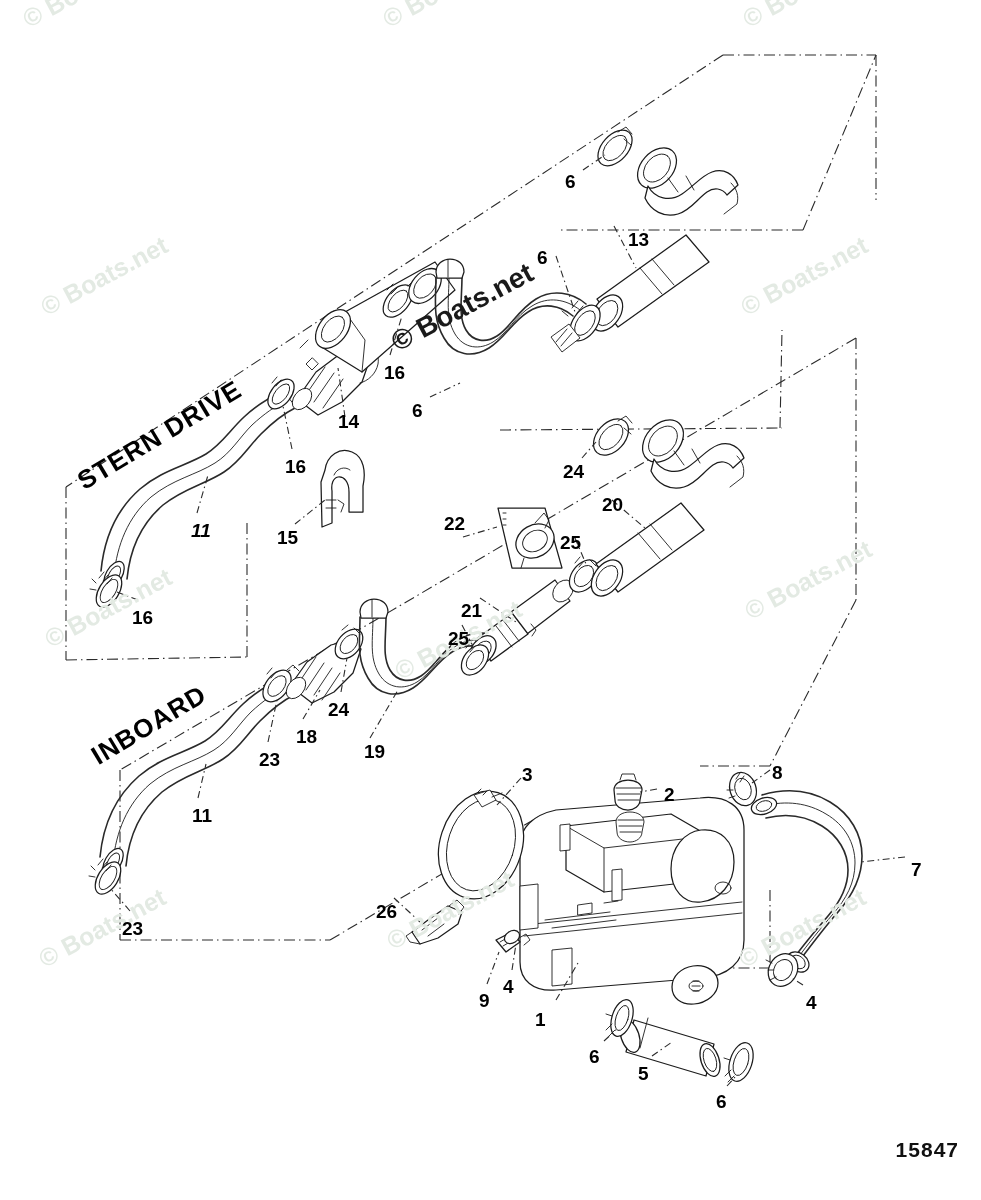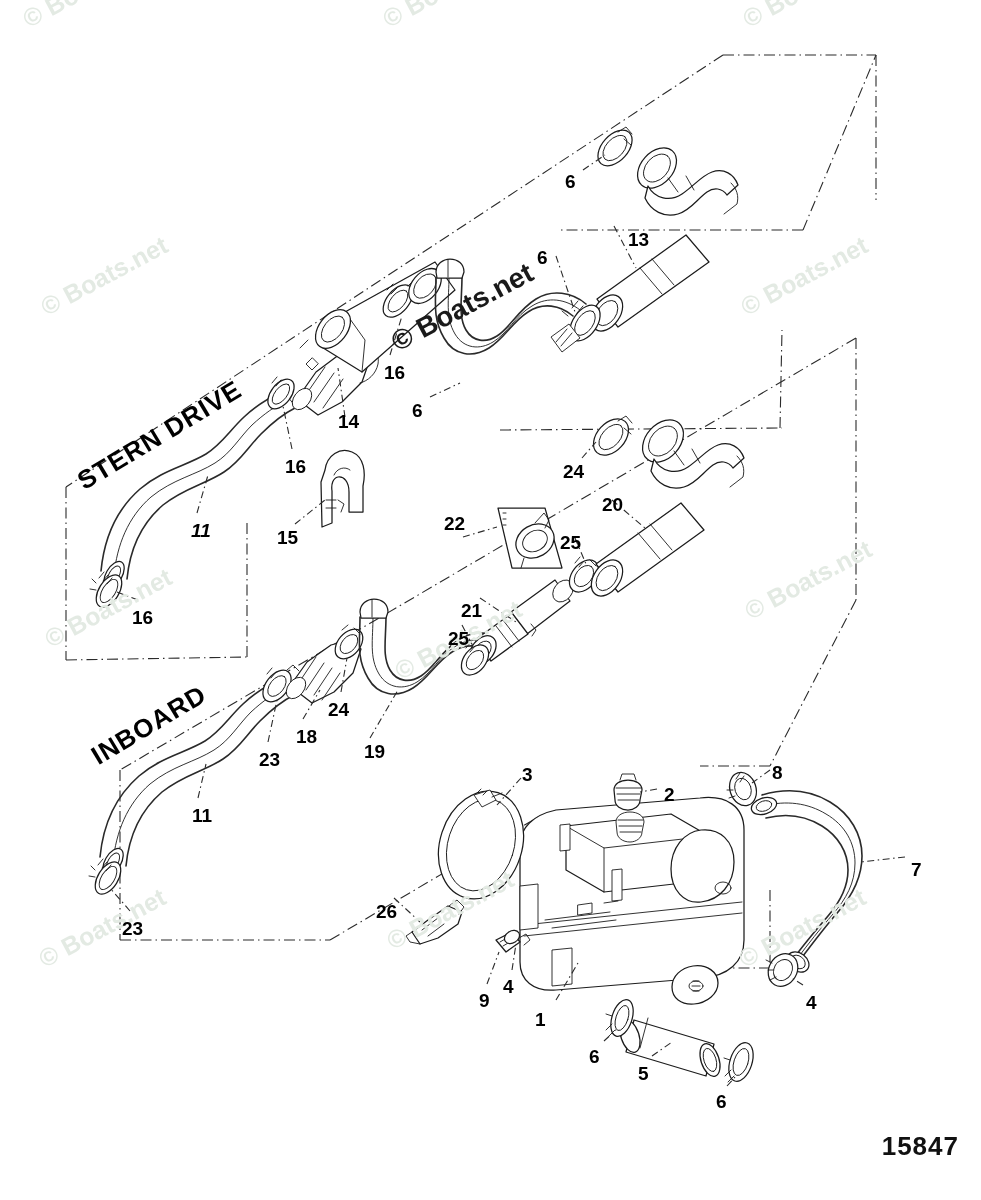--- a/index.html
+++ b/index.html
@@ -60,21 +60,21 @@
     letter-spacing: 1px;
     white-space: nowrap;
     transform-origin: left top;
   }
   #drawing-number {
     position: absolute;
     right: 22px;
     bottom: 38px;
     font-family: "Liberation Sans", sans-serif;
     font-weight: bold;
-    font-size: 26px;
+    font-size: 21px;
     color: #111111;
     letter-spacing: 1px;
   }
 </style>
 </head>
 <body>
 
 <div id="diagram-page">
 
   <svg id="art-layer" viewBox="0 0 981 1200" xmlns="http://www.w3.org/2000/svg">

